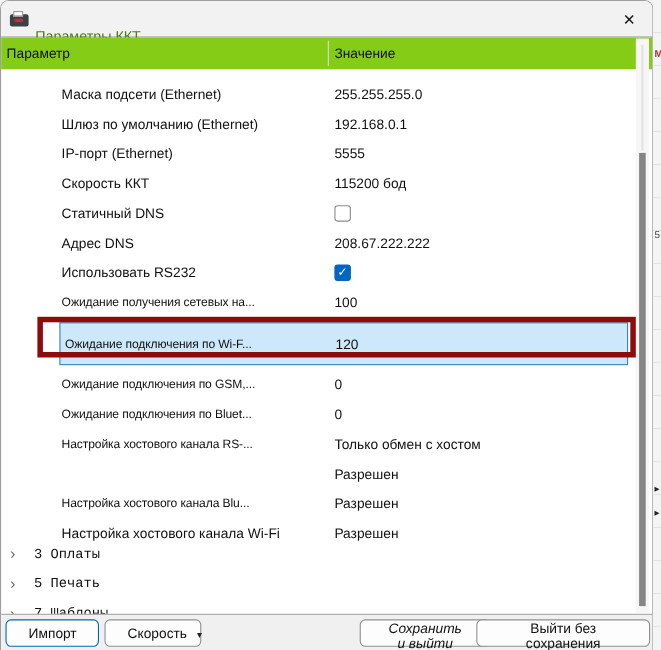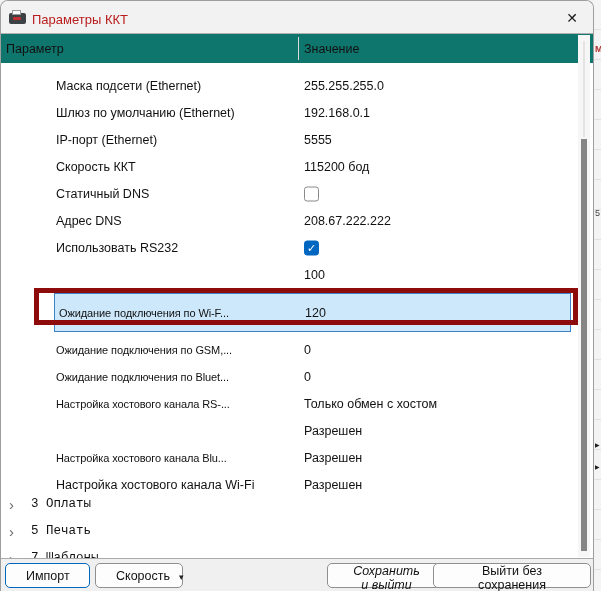--- a/index.html
+++ b/index.html
@@ -13,30 +13,30 @@
   .bg-glyph.red{color:#b03030;font-weight:bold;}
   .bg-tri{position:absolute;left:595px;font-size:6px;color:#222;}
 
   
   .dialog{position:absolute;left:0;top:0;width:594px;height:591px;background:#fff;
           border:1px solid #9e9e9e;border-bottom:none;box-sizing:border-box;
           border-radius:8px 8px 0 0;overflow:hidden;}
 
   .titlebar{position:absolute;left:0;top:0;right:0;height:32px;background:#f2f2f2;
             border-bottom:1px solid #b0b0b0;}
-  .title-text{position:absolute;left:31px;top:11px;font-size:13px;color:#b91c1c;}
+  .title-text{position:absolute;left:31px;top:24px;font-size:13px;color:#4d7c0f;}
   .printer-icon{position:absolute;left:8px;top:9px;width:17px;height:14px;}
   .printer-body{position:absolute;left:0;top:3px;width:17px;height:11px;background:#3c4146;border-radius:2px;}
   .printer-paper{position:absolute;left:3px;top:0;width:9px;height:5px;background:#fdfdfd;border:1px solid #9a9a9a;box-sizing:border-box;}
   .printer-stripe{position:absolute;left:4px;top:7px;width:8px;height:3px;background:#c23030;border-radius:1px;}
   .close-btn{position:absolute;right:8px;top:5px;width:26px;height:22px;text-align:center;
              line-height:22px;font-size:14px;color:#1a1a1a;cursor:pointer;background:transparent;border:none;}
 
   
-  .grid-header{position:absolute;left:0;top:33px;right:0;height:29px;background:#0f766e;}
+  .grid-header{position:absolute;left:0;top:33px;right:0;height:29px;background:#84cc16;}
   .col-param{position:absolute;left:5px;top:8px;font-size:12.5px;}
   .col-value{position:absolute;left:303px;top:8px;font-size:12.5px;}
   .col-divider{position:absolute;left:297px;top:3px;bottom:3px;width:1px;background:#d9d9d9;}
 
   
   .grid-rows{position:absolute;left:0;top:62px;width:578px;padding-top:9px;}
   .row{position:relative;height:27px;}
   .cell-label{position:absolute;left:55px;top:50%;transform:translateY(-50%);font-size:12.5px;white-space:nowrap;}
   .cell-label.condensed{font-size:11px;letter-spacing:-0.1px;}
   .cell-value{position:absolute;left:303px;top:50%;transform:translateY(-50%);font-size:12.5px;white-space:nowrap;}
@@ -130,20 +130,21 @@
         </div>
         <div class="row">
           <span class="cell-label">Адрес DNS</span>
           <span class="cell-value">208.67.222.222</span>
         </div>
         <div class="row">
           <span class="cell-label">Использовать RS232</span>
           <span class="checkbox checked">✓</span>
         </div>
         <div class="row">
+          <span class="cell-label condensed">Ожидание получения сетевых на...</span>
           <span class="cell-value">100</span>
         </div>
         <div class="row selected">
           <div class="sel-box">
             <span class="cell-label condensed">Ожидание подключения по Wi-F...</span>
             <span class="cell-value">120</span>
           </div>
         </div>
         <div class="row">
           <span class="cell-label condensed">Ожидание подключения по GSM,...</span>

